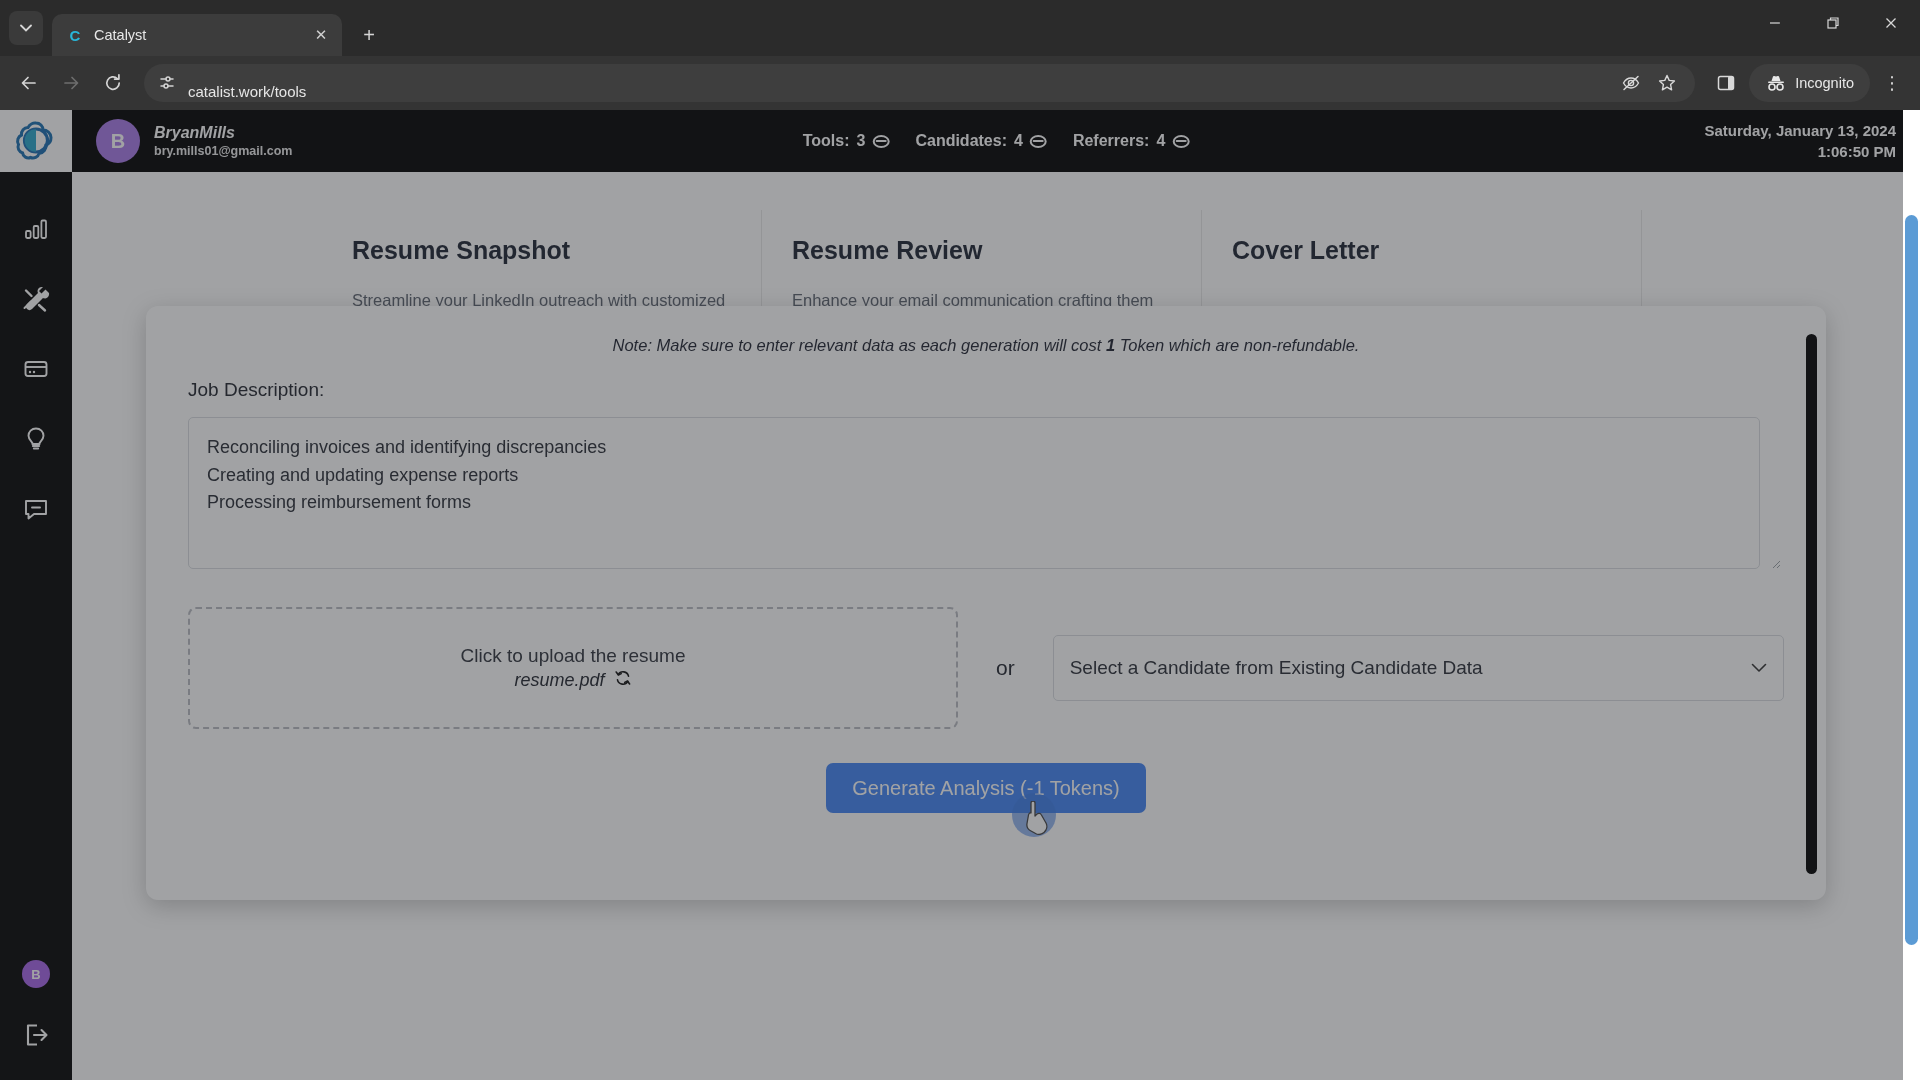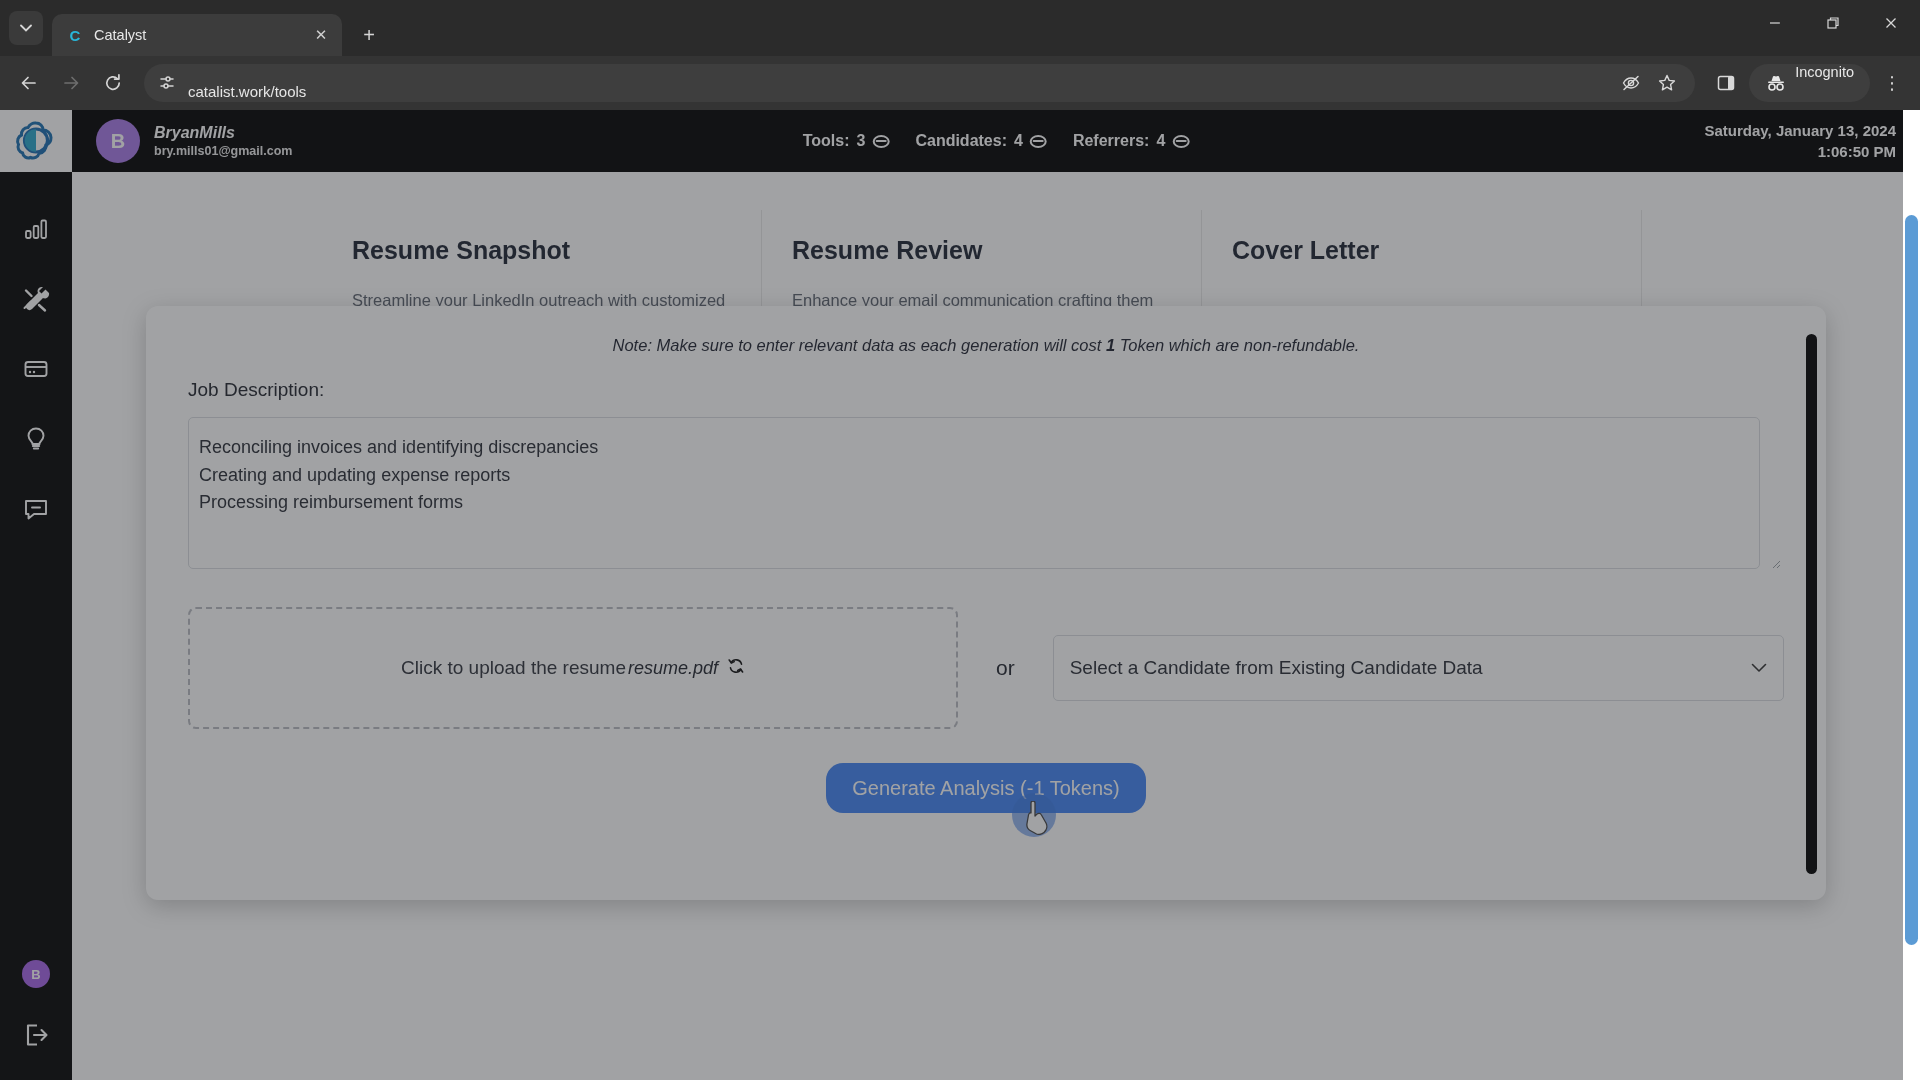--- a/index.html
+++ b/index.html
@@ -67,21 +67,21 @@
   .omnibox {
     flex: 1; height: 38px; background: #3e3e3e; border-radius: 19px;
     display: flex; align-items: center; padding: 0 14px; gap: 12px;
     margin: 0 8px;
   }
   .omnibox-url { color: #e6e6e6; font-size: 15px; margin-top: 17px; }
   .omni-actions { margin-left: auto; display: flex; align-items: center; gap: 16px; padding-right: 4px;}
   .tb-icon { color: #d8d8d8; display: flex; align-items: center; }
   .incognito-pill {
     height: 38px; border-radius: 19px; background: #3e3e3e;
-    display: flex; gap: 8px; padding: 0 16px;
+    display: flex; align-items: center; gap: 8px; padding: 0 16px;
     color: #e8e8e8; font-size: 14.5px;
   }
   .menu-dots { width: 36px; height: 38px; display:flex; align-items:center; justify-content:center; color:#d8d8d8; font-size: 18px; letter-spacing: 0; }
 
   
   .viewport {
     position: absolute; top: 110px; left: 0;
     width: 1920px; height: 970px;
     background: #ffffff; overflow: hidden;
   }
@@ -192,52 +192,52 @@
   }
   .note {
     text-align: center; font-style: italic; font-size: 16.5px;
     color: #1f2330; margin-top: 6px; margin-bottom: 24px;
   }
   .note b { font-weight: 700; font-style: italic; }
   .field-label { font-size: 19px; color: #22262f; margin-bottom: 16px; }
   .jd-textarea {
     width: 1572px; height: 152px;
     border: 1px solid #d9dce1; border-radius: 5px;
-    padding: 16px 10px; font-size: 18px; color: #2a2e37;
+    padding: 16px 18px; font-size: 18px; color: #2a2e37;
     font-family: "Liberation Sans", sans-serif;
     line-height: 1.53; resize: none; outline: none; overflow: hidden;
     background: #ffffff;
   }
   .jd-wrap { position: relative; }
   .resize-grip {
     position: absolute; right: 3px; bottom: 4px; width: 12px; height: 12px;
     pointer-events: none;
   }
 
   .row2 {
     margin-top: 34px; display: flex; align-items: center;
   }
   .dropzone {
     width: 770px; height: 122px;
     border: 2px dashed #b9bcc2; border-radius: 8px;
-    display: flex; flex-direction: row; align-items: center; justify-content: center;
+    display: flex; flex-direction: column; align-items: center; justify-content: center;
     gap: 2px;
   }
   .dz-line1 { font-size: 19px; color: #30343d; }
   .dz-line2 { font-size: 18px; font-style: italic; color: #22262f; display:flex; align-items:center; gap:9px; }
   .or-text { font-size: 21px; color: #22262f; margin: 0 38px; }
   .select-wrap {
     flex: 1; height: 66px; border: 1px solid #d9dce1; border-radius: 5px;
     display: flex; align-items: center; padding: 0 16px;
     background: #ffffff;
   }
   .select-value { font-size: 19px; color: #2a2e37; flex: 1; }
   .gen-row { margin-top: 34px; display: flex; justify-content: center; position: relative; }
   .gen-btn {
-    background: #4285f4; color: #ffffff; border: none; border-radius: 17px;
+    background: #4285f4; color: #ffffff; border: none; border-radius: 7px;
     padding: 0 26px; height: 50px; font-size: 20px;
     font-family: "Liberation Sans", sans-serif;
   }
   .cursor-ripple {
     position: absolute; left: 50%; margin-left: 26px; top: 30px;
     width: 44px; height: 44px; border-radius: 50%;
     background: rgba(62,122,226,0.55);
   }
   .cursor-hand {
     position: absolute; left: 50%; margin-left: 38px; top: 38px;

